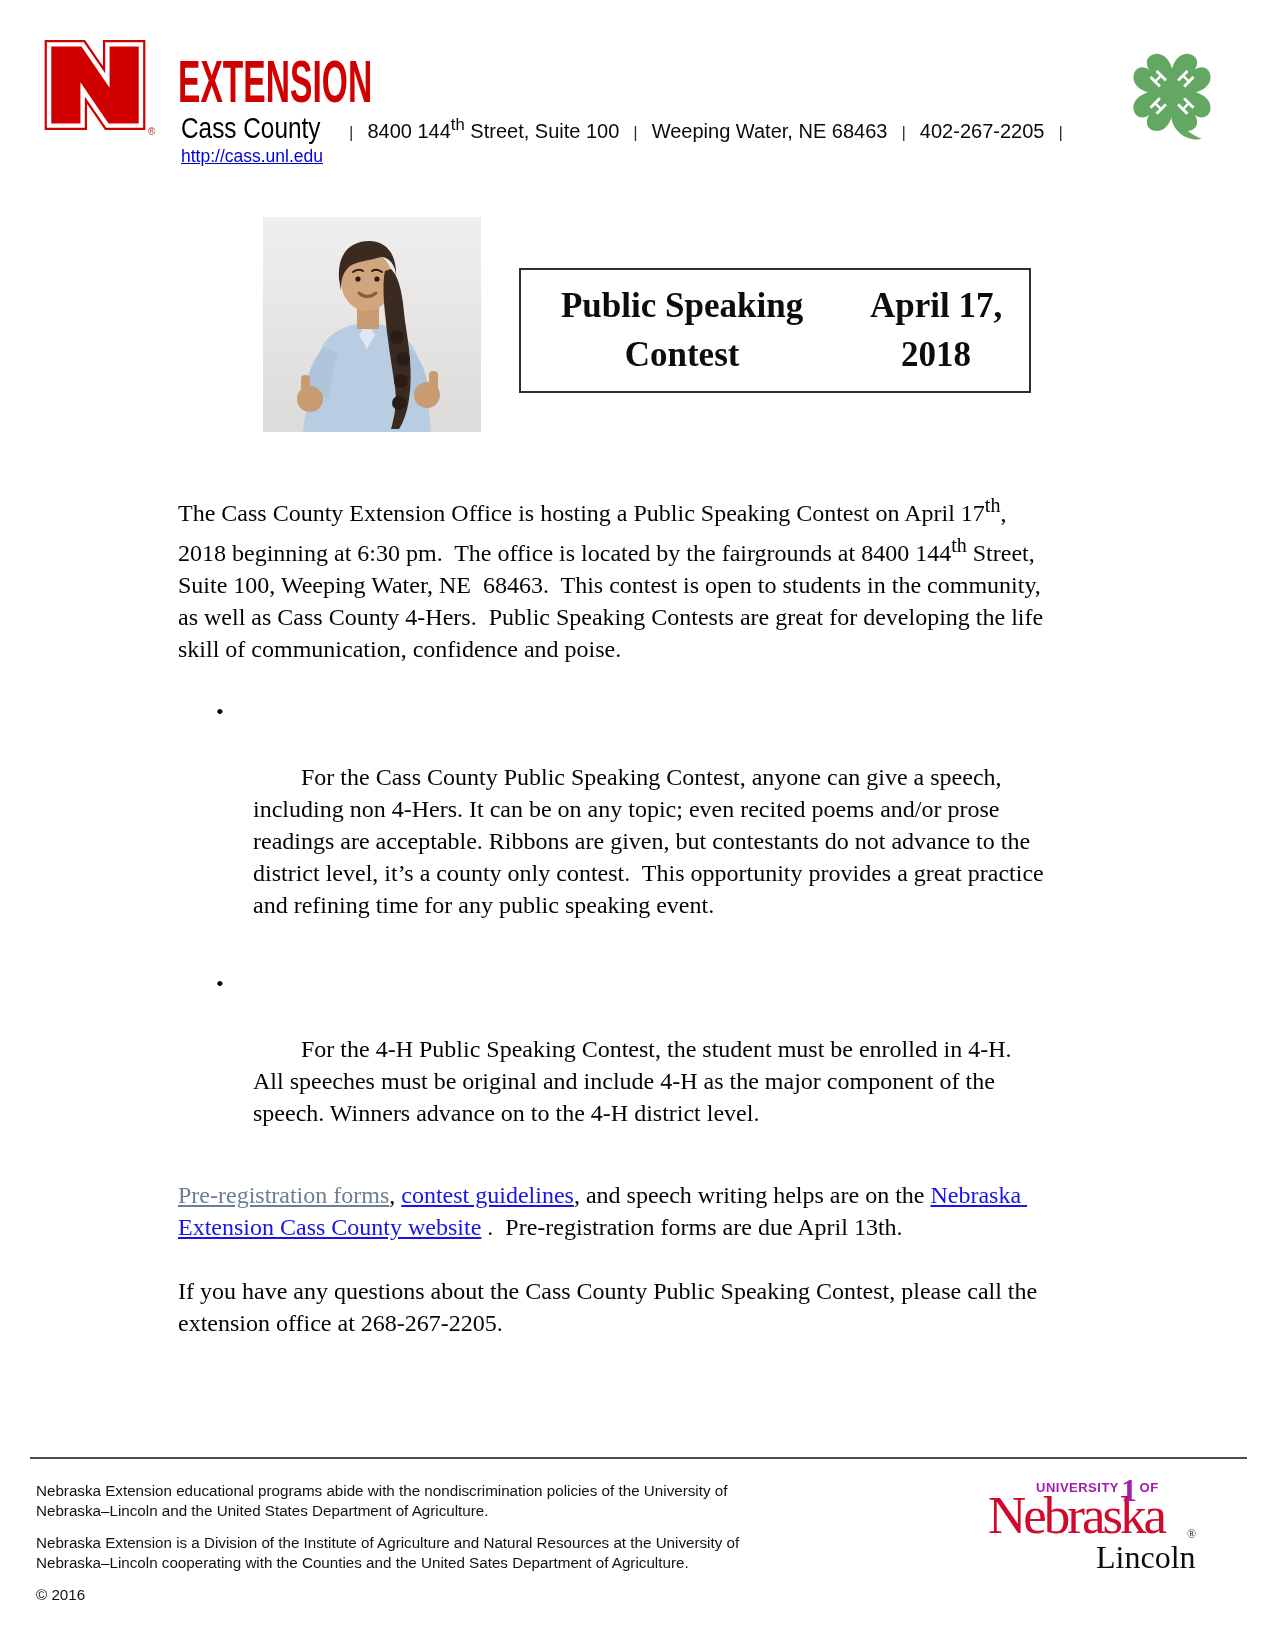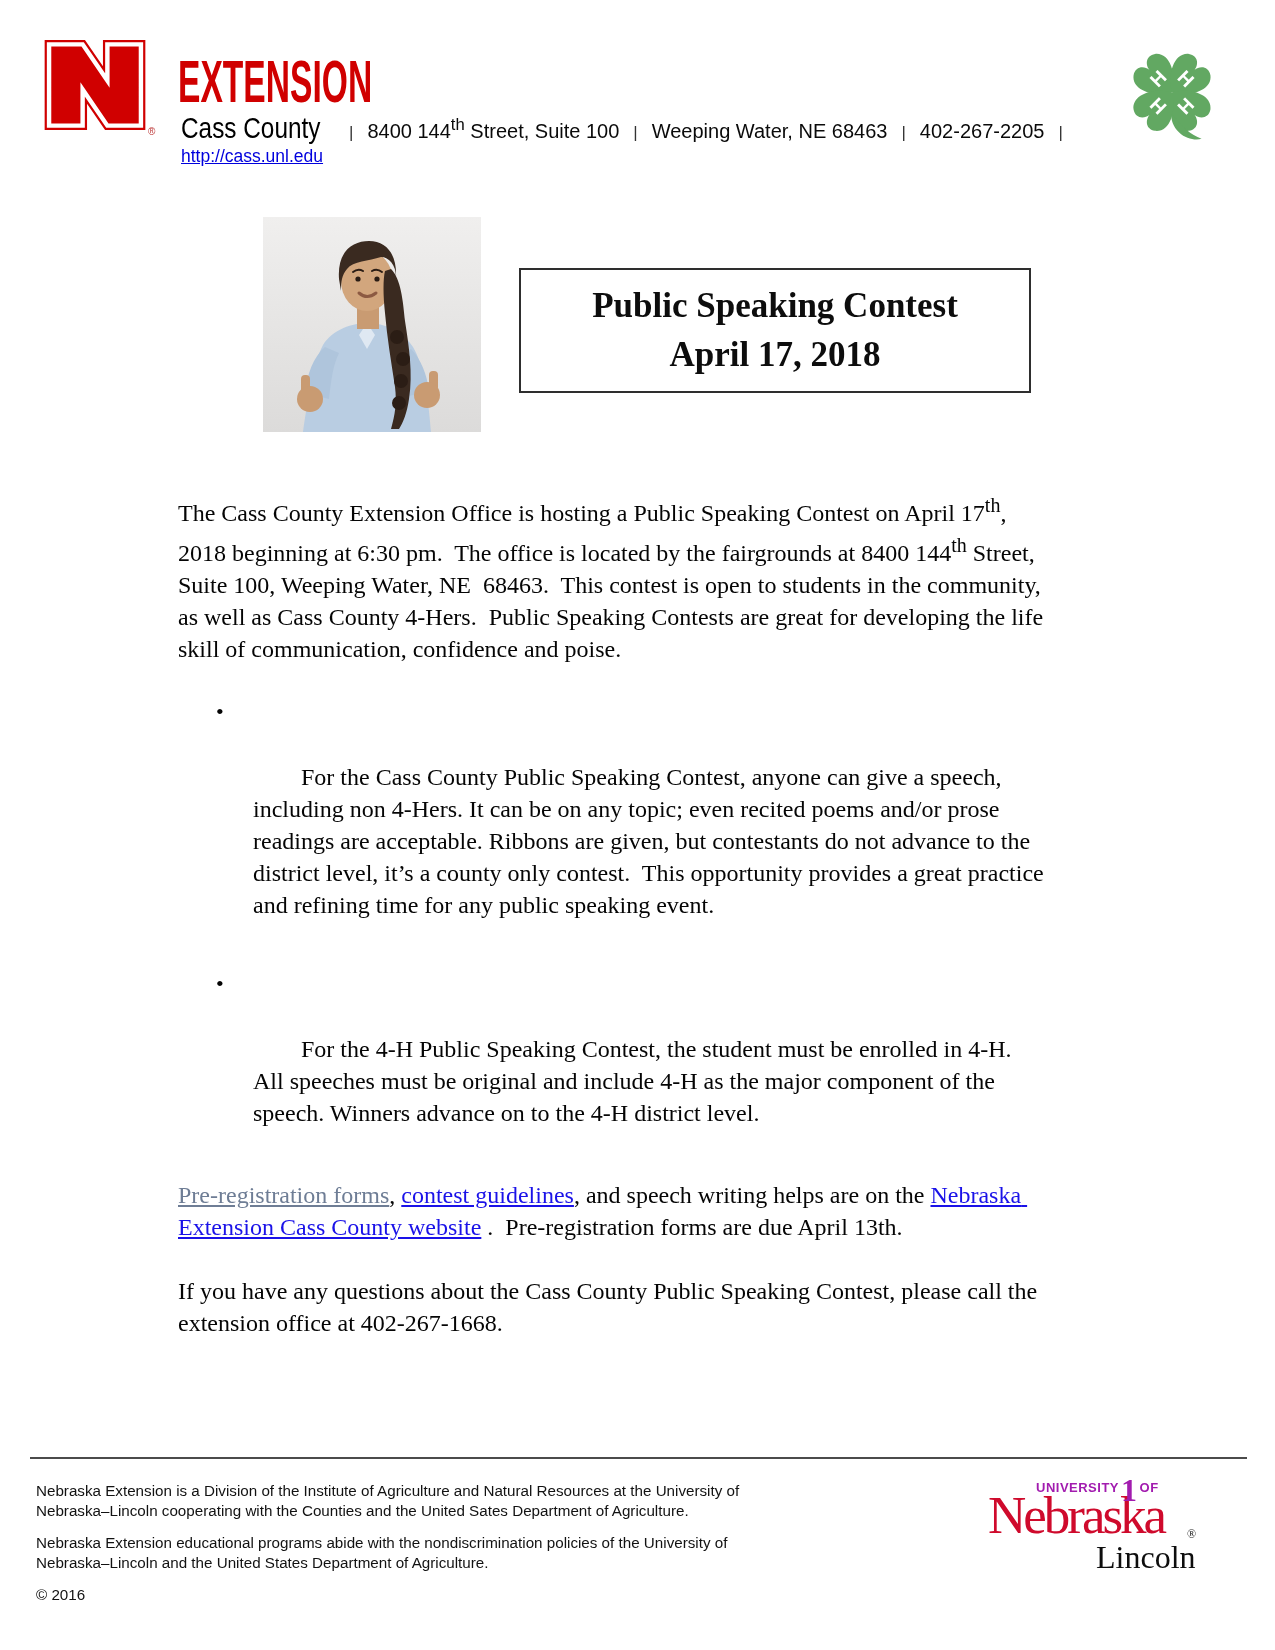--- a/index.html
+++ b/index.html
@@ -18,21 +18,21 @@
   .hdr-small { font-size:20px; color:#0a0a0a; }
   .hdr-sep { font-size:17px; color:#333; padding:0 14px; }
   .county-row .first-sep { padding-left:2px; }
   .header-url { position:absolute; left:181px; top:146px; font-family:"Liberation Sans",sans-serif; font-size:17.5px; }
   .header-url a { color:#0000dd; text-decoration:underline; }
   .clover { position:absolute; left:1112px; top:30px; }
 
   
   .photo { position:absolute; left:263px; top:217px; width:218px; height:215px; }
   .title-box { position:absolute; left:519px; top:268px; width:508px; height:121px;
-          border:2px solid #2e2e2e; display:flex; flex-direction:column; justify-content:center;
+          border:2px solid #2e2e2e; display:flex; justify-content:center;
           align-items:center; font-size:35px; font-weight:bold; color:#0d0d0d; line-height:1.38;
           font-family:"Liberation Serif",serif; text-align:center; }
 
   
   .doc-body { position:absolute; left:178px; top:489px; width:870px;
           font-size:24px; line-height:32px; color:#050505; }
   .doc-body p { margin:0 0 32px 0; white-space:pre-wrap; }
   .doc-body p.tight { margin-bottom:0; }
   ul.points { list-style:none; margin:18px 0; padding:0; }
   li.point { position:relative; padding-left:75px; margin-bottom:16px; white-space:pre-wrap; }
@@ -164,28 +164,28 @@
         <span>For the Cass County Public Speaking Contest, anyone can give a speech, including non 4-Hers. It can be on any topic; even recited poems and/or prose readings are acceptable. Ribbons are given, but contestants do not advance to the district level, it’s a county only contest.  This opportunity provides a great practice and refining time for any public speaking event.</span>
       </li>
       <li class="point">
         <span class="bullet-glyph">•</span>
         <span>For the 4-H Public Speaking Contest, the student must be enrolled in 4-H.  All speeches must be original and include 4-H as the major component of the speech. Winners advance on to the 4-H district level.</span>
       </li>
     </ul>
 
     <p class="links-para"><a href="#" class="link-visited">Pre-registration forms</a><span>, </span><a href="#" class="link-blue">contest guidelines</a><span>, and speech writing helps are on the </span><a href="#" class="link-blue">Nebraska Extension Cass County website</a><span> .  Pre-registration forms are due April 13th.</span></p>
 
-    <p>If you have any questions about the Cass County Public Speaking Contest, please call the extension office at 402-267-1668.</p>
+    <p>If you have any questions about the Cass County Public Speaking Contest, please call the extension office at 268-267-2205.</p>
   </div>
 
   <div class="divider"></div>
 
   <div class="footer-text">
+    <p>Nebraska Extension educational programs abide with the nondiscrimination policies of the University of Nebraska–Lincoln and the United States Department of Agriculture.</p>
     <p>Nebraska Extension is a Division of the Institute of Agriculture and Natural Resources at the University of Nebraska–Lincoln cooperating with the Counties and the United Sates Department of Agriculture.</p>
-    <p>Nebraska Extension educational programs abide with the nondiscrimination policies of the University of Nebraska–Lincoln and the United States Department of Agriculture.</p>
     <p class="copyright">© 2016</p>
   </div>
 
   <div class="unl-logo">
     <div class="unl-nebraska">Nebraska</div>
     <div class="unl-top">
       <span>UNIVERSITY</span>
       <span class="unl-one">1</span>
       <span>OF</span>
     </div>

